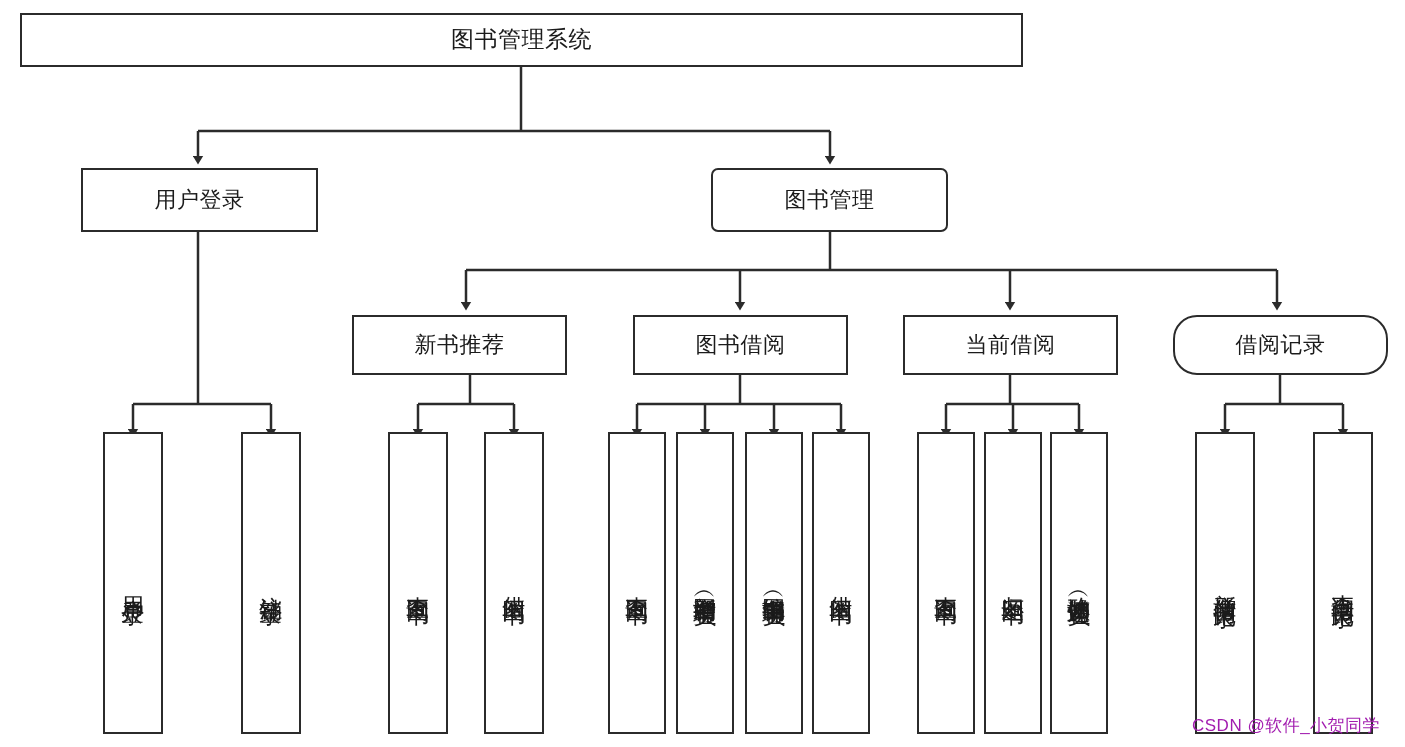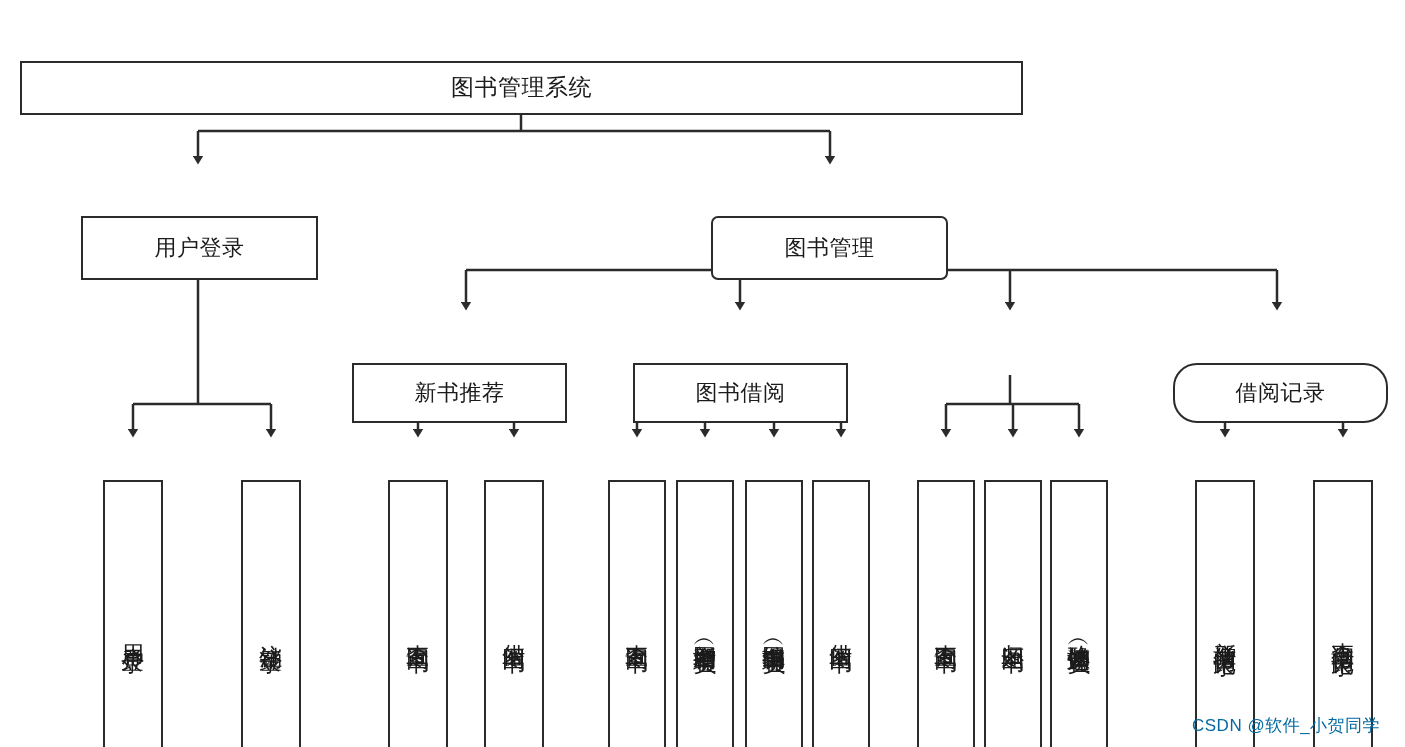--- a/index.html
+++ b/index.html
@@ -29,21 +29,20 @@
   }
   .node {
     position: absolute;
     box-sizing: border-box;
     border: 2.5px solid #2b2b2b;
     background: #ffffff;
     display: flex;
     align-items: center;
     justify-content: center;
     text-align: center;
-    margin-top: 48px;
   }
   .node-label {
     display: block;
     line-height: 1.12;
     letter-spacing: 0.5px;
     color: #1b1b1b;
   }
   
   .node.horiz .node-label {
     font-size: 22px;
@@ -68,21 +67,21 @@
   }
   .node.vert.tall .node-label {
     max-height: 284px;
     letter-spacing: 1px;
   }
   .watermark {
     position: absolute;
     left: 1192px;
     top: 714px;
     font-size: 17px;
-    color: #0369a1;
+    color: #a21caf;
     white-space: nowrap;
     letter-spacing: 0.5px;
     user-select: none;
   }
 </style>
 </head>
 <body>
 
 <div id="canvas">
 
@@ -150,20 +149,23 @@
   </div>
 
   <div class="node horiz" style="left:352px; top:315px; width:215px; height:60px;">
     <span class="node-label">新书推荐</span>
   </div>
 
   <div class="node horiz" style="left:633px; top:315px; width:215px; height:60px;">
     <span class="node-label">图书借阅</span>
   </div>
 
+  <div class="node horiz" style="left:903px; top:315px; width:215px; height:60px;">
+    <span class="node-label">当前借阅</span>
+  </div>
 
   <div class="node horiz" style="left:1173px; top:315px; width:215px; height:60px;border-radius:24px;">
     <span class="node-label">借阅记录</span>
   </div>
 
   <div class="node vert" style="left:103px; top:432px; width:60px; height:302px;">
     <span class="node-label">用户登录</span>
   </div>
 
   <div class="node vert" style="left:241px; top:432px; width:60px; height:302px;">

